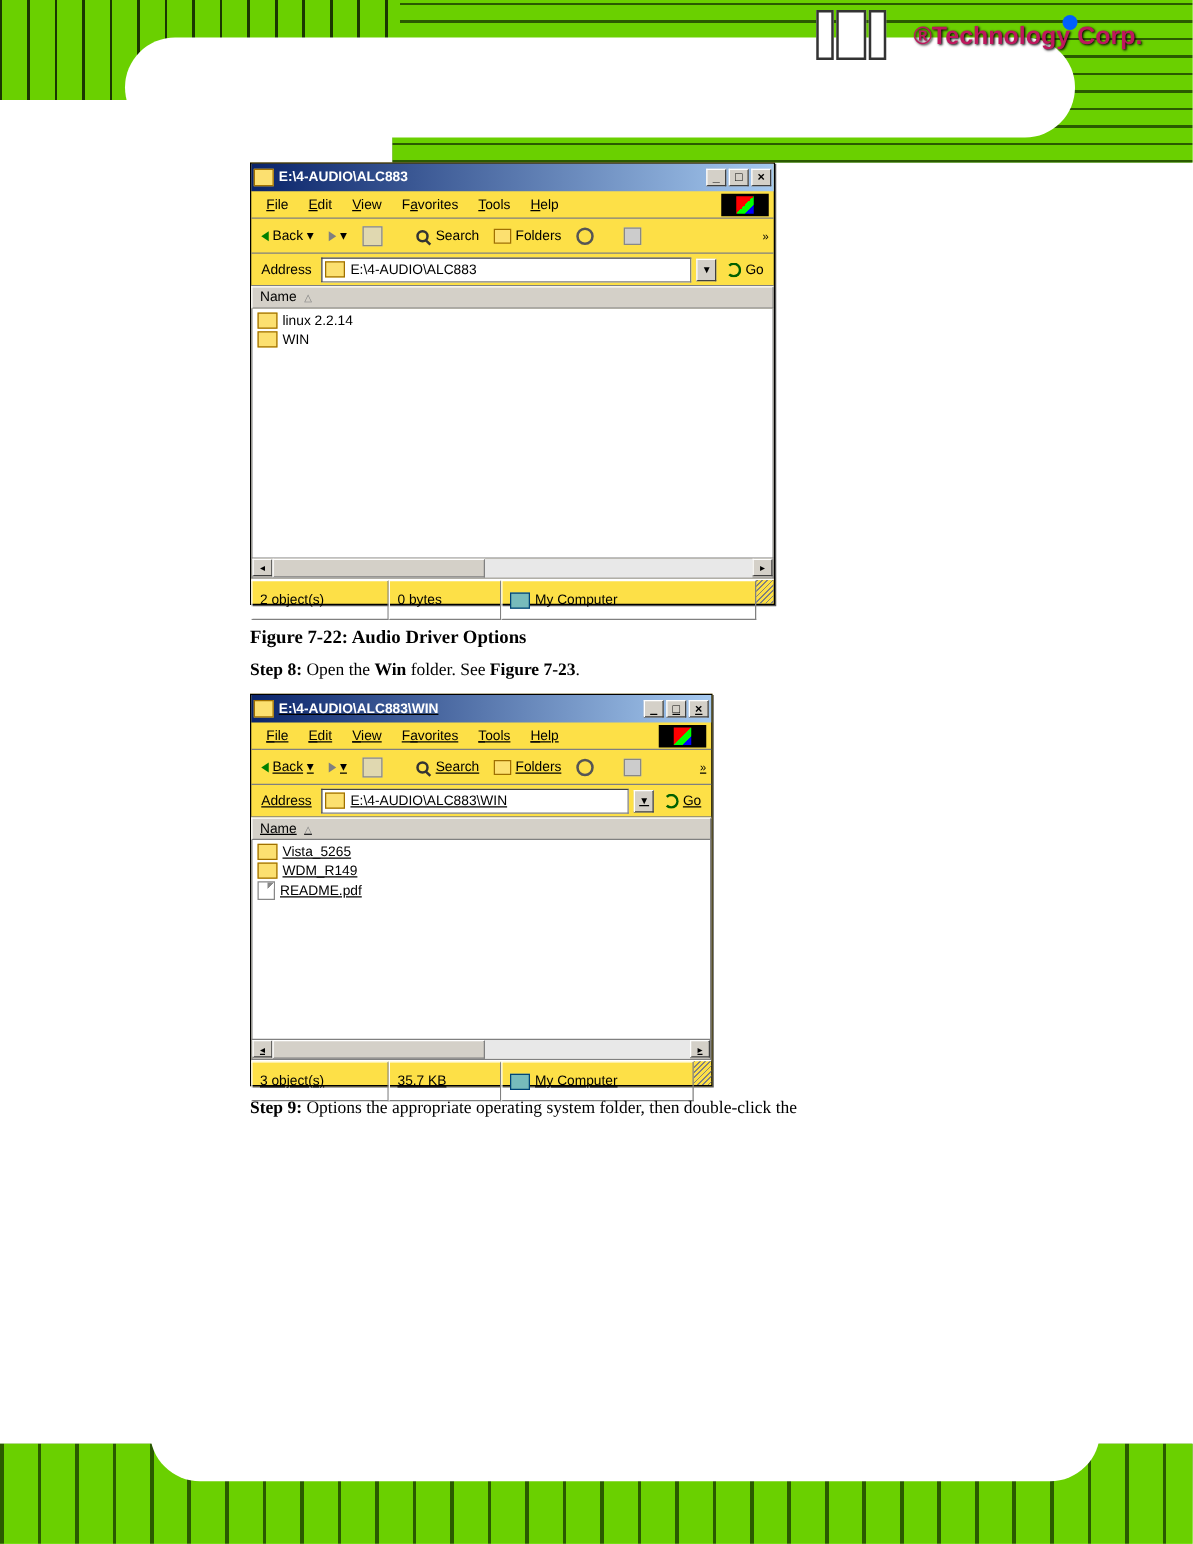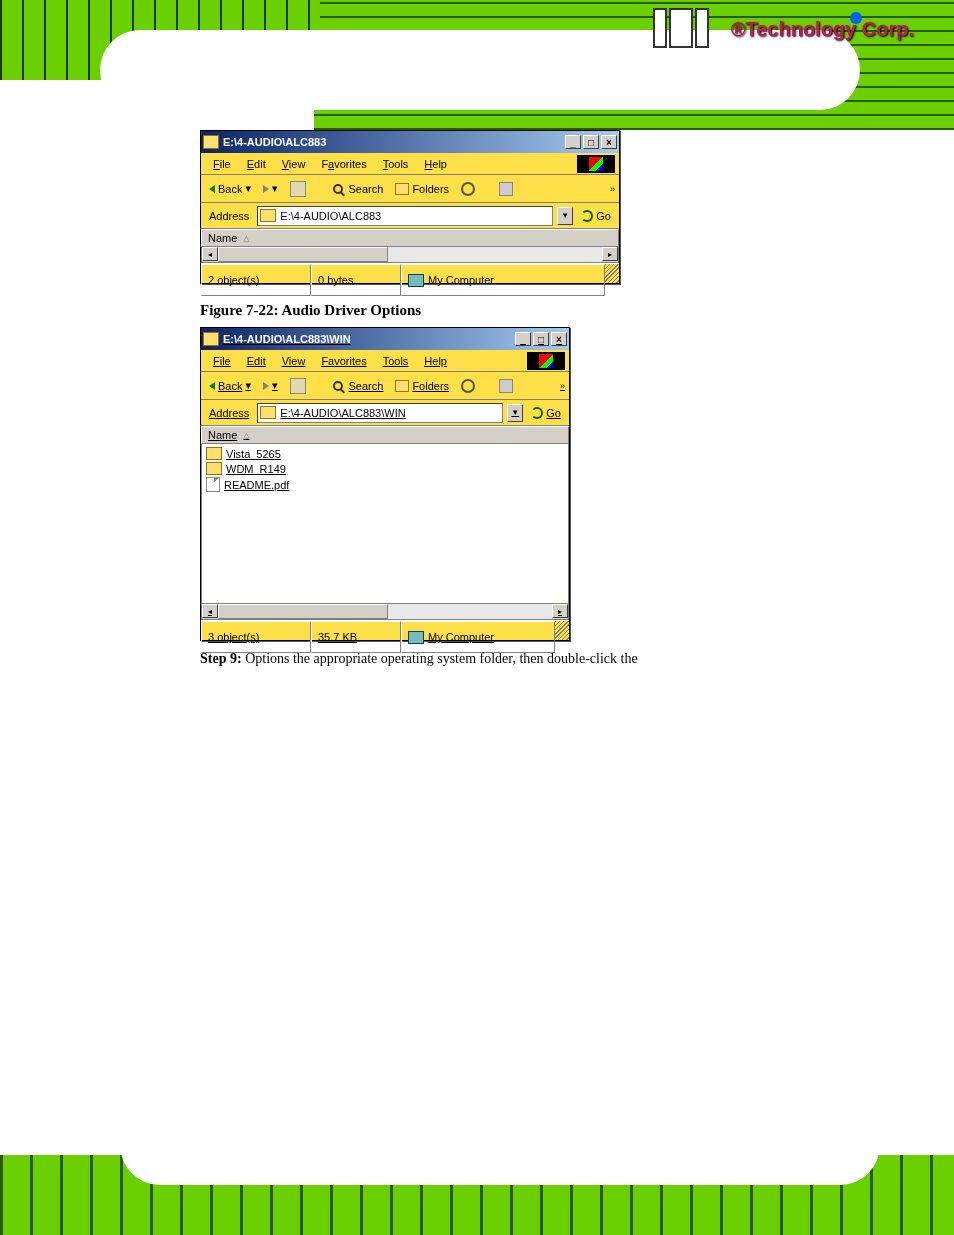--- a/index.html
+++ b/index.html
@@ -164,39 +164,52 @@
       <span class="addr-drop">▼</span>
       <span class="gobtn">
           <span class="go-arc"></span>
           <span>Go</span>
         </span>
     </div>
     <div class="colhead">
       <span>Name</span>
       <span class="sort">△</span>
     </div>
+    <div class="filepane tall">
+      <div class="item">
+          <span class="folder-ico"></span>
+          <span>linux 2.2.14</span>
+        </div>
+      <div class="item">
+          <span class="folder-ico"></span>
+          <span>WIN</span>
+        </div>
+    </div>
     <div class="hscroll">
       <span class="hs-btn">◂</span>
       <div class="hs-track">
           <div class="hs-thumb"></div>
         </div>
       <span class="hs-btn">▸</span>
     </div>
     <div class="statusbar">
       <div class="sb-cell c1">2 object(s)</div>
       <div class="sb-cell c2">0 bytes</div>
       <div class="sb-cell c3">
           <span class="comp-ico"></span>
           <span>My Computer</span>
         </div>
       <div class="sb-grip"></div>
     </div>
   </div>
 
   <div class="caption">Figure 7-22: Audio Driver Options</div>
+  <div class="bodytext">
+    <b>Step 8:</b><span> Open the </span><b>Win</b><span> folder. See </span><b>Figure 7-23</b><span>.</span>
+  </div>
 
   <div class="win win2">
     <div class="titlebar">
       <span class="folder-ico"></span>
       <span class="title-text">E:\4-AUDIO\ALC883\WIN</span>
       <span class="sysbtn">_</span>
       <span class="sysbtn">□</span>
       <span class="sysbtn">×</span>
     </div>
     <div class="menubar">

